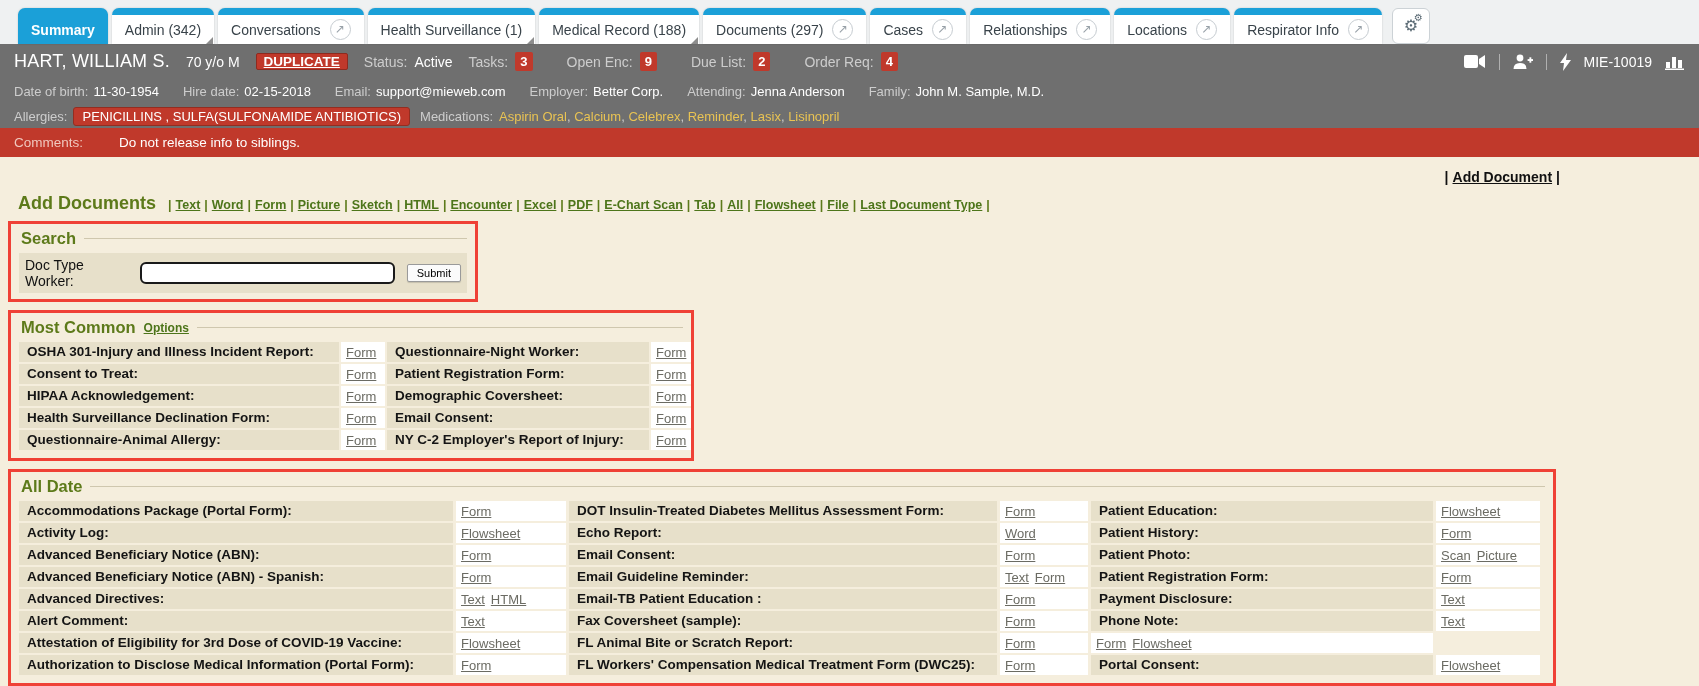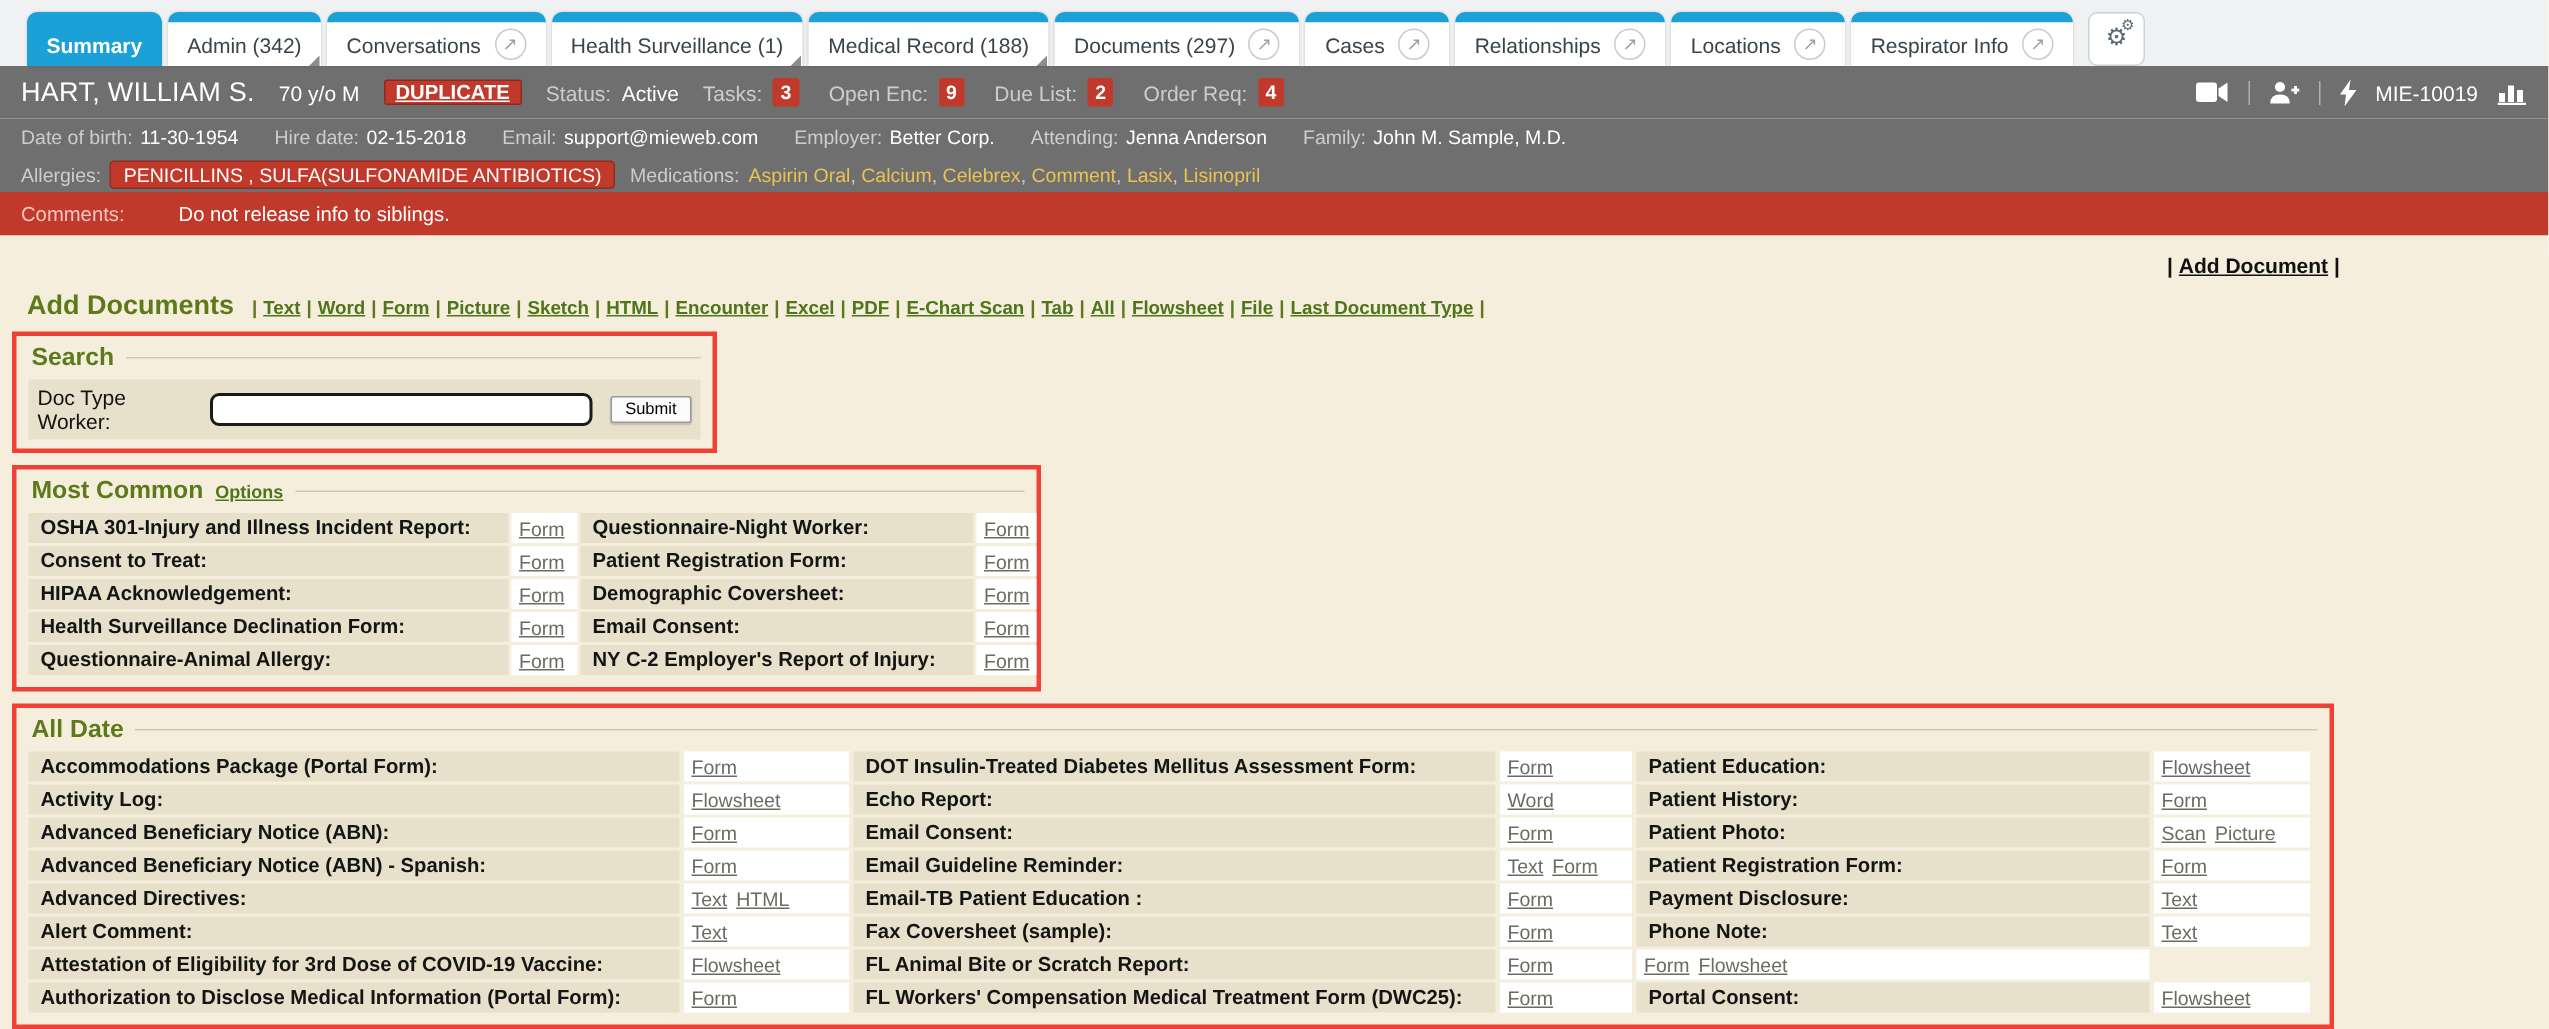--- a/index.html
+++ b/index.html
@@ -144,21 +144,21 @@
   </div>
 
 <div class="bar bar1">
   <span class="p-name">HART, WILLIAM S.</span>
   <span>70 y/o M</span>
   <a class="dup-badge">DUPLICATE</a>
   <span class="counter">
     <span class="lbl">Status:</span>
     <span>Active</span>
   </span>
-  <span id="counters" style="display:flex;gap:20px">
+  <span id="counters" style="display:flex;gap:34px">
       <span class="counter">
         <span class="lbl">Tasks:</span>
         <a class="badge">3</a>
       </span>
       <span class="counter">
         <span class="lbl">Open Enc:</span>
         <a class="badge">9</a>
       </span>
       <span class="counter">
         <span class="lbl">Due List:</span>
@@ -209,21 +209,21 @@
     <span class="pair"><span class="lbl">Email:</span><span>support@mieweb.com</span></span>
     <span class="pair"><span class="lbl">Employer:</span><span>Better Corp.</span></span>
     <span class="pair"><span class="lbl">Attending:</span><span>Jenna Anderson</span></span>
     <span class="pair"><span class="lbl">Family:</span><span>John M. Sample, M.D.</span></span>
   </div>
 
 <div class="bar bar3">
   <span class="lbl">Allergies:</span>
   <a class="allergy-badge">PENICILLINS , SULFA(SULFONAMIDE ANTIBIOTICS)</a>
   <span class="lbl" style="margin-right:6px">Medications:</span>
-  <span id="meds"><a class="med">Aspirin Oral</a><span class="med-sep">, </span><a class="med">Calcium</a><span class="med-sep">, </span><a class="med">Celebrex</a><span class="med-sep">, </span><a class="med">Comment</a><span class="med-sep">, </span><a class="med">Lasix</a><span class="med-sep">, </span><a class="med">Lisinopril</a></span>
+  <span id="meds"><a class="med">Aspirin Oral</a><span class="med-sep">, </span><a class="med">Calcium</a><span class="med-sep">, </span><a class="med">Celebrex</a><span class="med-sep">, </span><a class="med">Reminder</a><span class="med-sep">, </span><a class="med">Lasix</a><span class="med-sep">, </span><a class="med">Lisinopril</a></span>
 </div>
 
 <div class="bar bar4">
   <span class="clabel">Comments:</span>
   <span>Do not release info to siblings.</span>
 </div>
 
 <div class="content">
 
   <div class="addtop">

